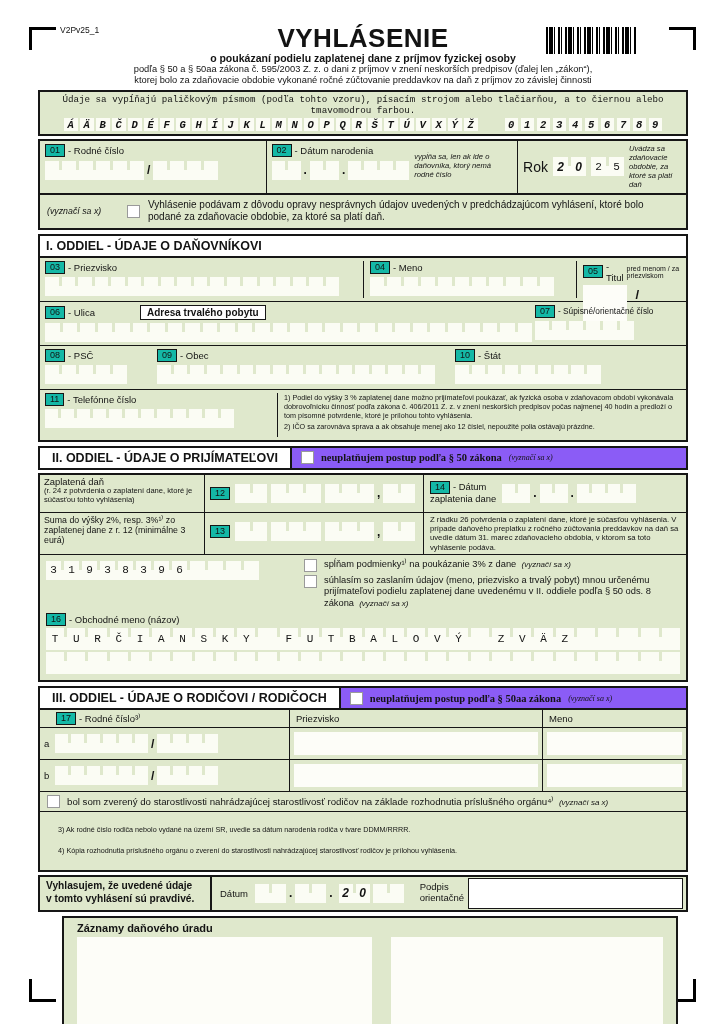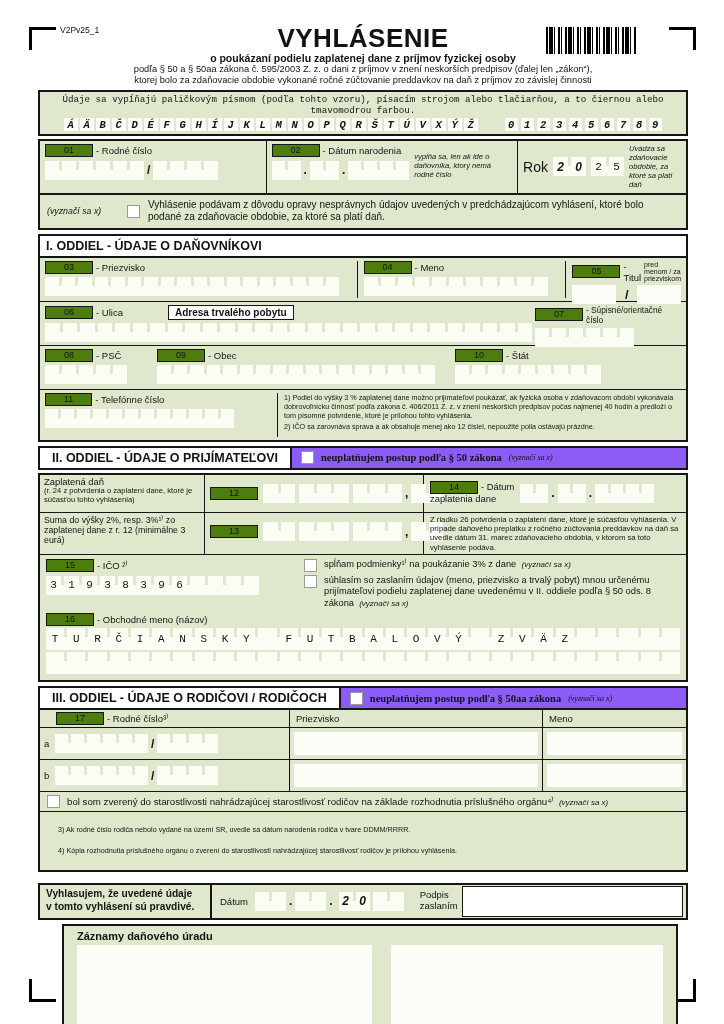--- a/index.html
+++ b/index.html
@@ -38,21 +38,21 @@
   .comb .strip{display:flex;background:#fbfcf4;height:19px;align-items:flex-start;}
   .comb .cell{width:var(--cw);height:19px;display:flex;align-items:center;justify-content:center;
               font-family:"Liberation Mono",monospace;font-size:11px;font-weight:normal;font-style:normal;}
   .comb .tick{width:3px;height:9px;background:#dfe8cc;}
   .comb .csep{font-weight:bold;font-size:12px;margin:0 3px;}
   .comb.pre .cell{font-family:"Liberation Sans",sans-serif;font-weight:bold;font-style:italic;font-size:12px;}
   .comb.full{display:flex;margin:2px 0;}
   .comb.full .strip{flex:1;height:22px;}
   .comb.full .cell{flex:1;height:22px;width:auto;}
 
-  .no{display:inline-block;border:1px solid #161616;background:#4d7c0f;padding:0 18px;font-size:9px;line-height:11px;}
+  .no{display:inline-block;border:1px solid #161616;background:#14b8a6;padding:0 4px;font-size:9px;line-height:11px;}
   .lbl{font-size:9.5px;}
   .lblrow{display:flex;align-items:center;gap:3px;margin-bottom:2px;}
   .cb{display:inline-block;width:11px;height:11px;background:#fff;border:1px solid #9a9a9a;flex:none;}
   .itnote{font-style:italic;font-size:7.6px;line-height:1.2;}
   .mk{font-style:italic;font-size:8px;white-space:nowrap;}
 
   
   .row1{display:flex;border-bottom:2px solid #161616;}
   .row1 .c1{width:224px;border-right:1.5px solid #161616;padding:3px 5px;}
   .row1 .c2{width:250px;border-right:1.5px solid #161616;padding:3px 5px;display:flex;gap:5px;}
@@ -118,21 +118,21 @@
   .t3r .c2{width:253px;border-right:1.5px solid #161616;padding:4px;box-sizing:border-box;}
   .t3r .c3{flex:1;padding:4px;box-sizing:border-box;}
   .t3r .wfill{display:block;width:100%;height:100%;background:#fdfdf8;}
   .rowletter{font-size:9.5px;width:7px;}
   .custody{display:flex;align-items:center;gap:7px;padding:3px 7px;border-bottom:1.5px solid #161616;}
   .custody p{margin:0;font-size:9.7px;}
   .fns34{padding:2px 7px 3px;font-size:7.2px;line-height:1.35;}
   .fns34 p{margin:11px;}
 
   
-  .decl{margin-top:11px;display:flex;align-items:center;height:37px;}
+  .decl{margin-top:3px;display:flex;align-items:center;height:37px;}
   .decl .dl{width:172px;border-right:2px solid #161616;align-self:stretch;display:flex;flex-direction:column;justify-content:center;
             padding:0 6px;box-sizing:border-box;font-weight:bold;font-size:10.2px;line-height:1.25;}
   .decl .dm{display:flex;align-items:center;gap:3px;padding:0 8px;}
   .decl .dlab{font-size:9.5px;margin-right:4px;}
   .sig{font-size:9.5px;line-height:1.15;margin:0 4px 0 8px;}
   .sigbox{flex:1;align-self:center;height:29px;background:#fff;border:1.5px solid #161616;margin-right:3px;}
 
   
   .recwrap{margin-top:4px;}
   .recbox{margin-left:24px;margin-right:10px;border:2px solid #161616;background:#dfe8cc;padding:4px 13px 6px;box-sizing:border-box;}
@@ -729,24 +729,20 @@
                   <i class="tick"></i>
                   <b class="cell">&nbsp;</b>
                 </span>
               </span>
           </div>
           <div class="note14">Z riadku 26 potvrdenia o zaplatení dane, ktoré je súčasťou vyhlásenia. V prípade daňového preplatku z ročného zúčtovania preddavkov na daň sa uvedie dátum 31. marec zdaňovacieho obdobia, v ktorom sa toto vyhlásenie podáva.</div>
         </div>
       </div>
       <div class="icoblk">
         <div class="icoL">
-          <div class="lblrow">
-              <span class="no">15</span>
-              <span class="lbl">- IČO ²⁾</span>
-            </div>
           <span class="comb" style="--cw:15px">
               <span class="strip">
                 <b class="cell">3</b>
                 <i class="tick"></i>
                 <b class="cell">1</b>
                 <i class="tick"></i>
                 <b class="cell">9</b>
                 <i class="tick"></i>
                 <b class="cell">3</b>
                 <i class="tick"></i>
@@ -1044,21 +1040,21 @@
         <span class="comb" style="--cw:14px">
             <span class="strip">
               <b class="cell">&nbsp;</b>
               <i class="tick"></i>
               <b class="cell">&nbsp;</b>
             </span>
           </span>
       </div>
       <div class="sig">
         <div>Podpis</div>
-        <div>zaslaním</div>
+        <div>orientačné</div>
       </div>
       <span class="sigbox"></span>
     </div>
 
     <div class="recwrap">
       <div class="recbox">
         <div class="rectitle">Záznamy daňového úradu</div>
         <div class="rects">
           <div class="rect r1"></div>
           <div class="rect r2"></div>

